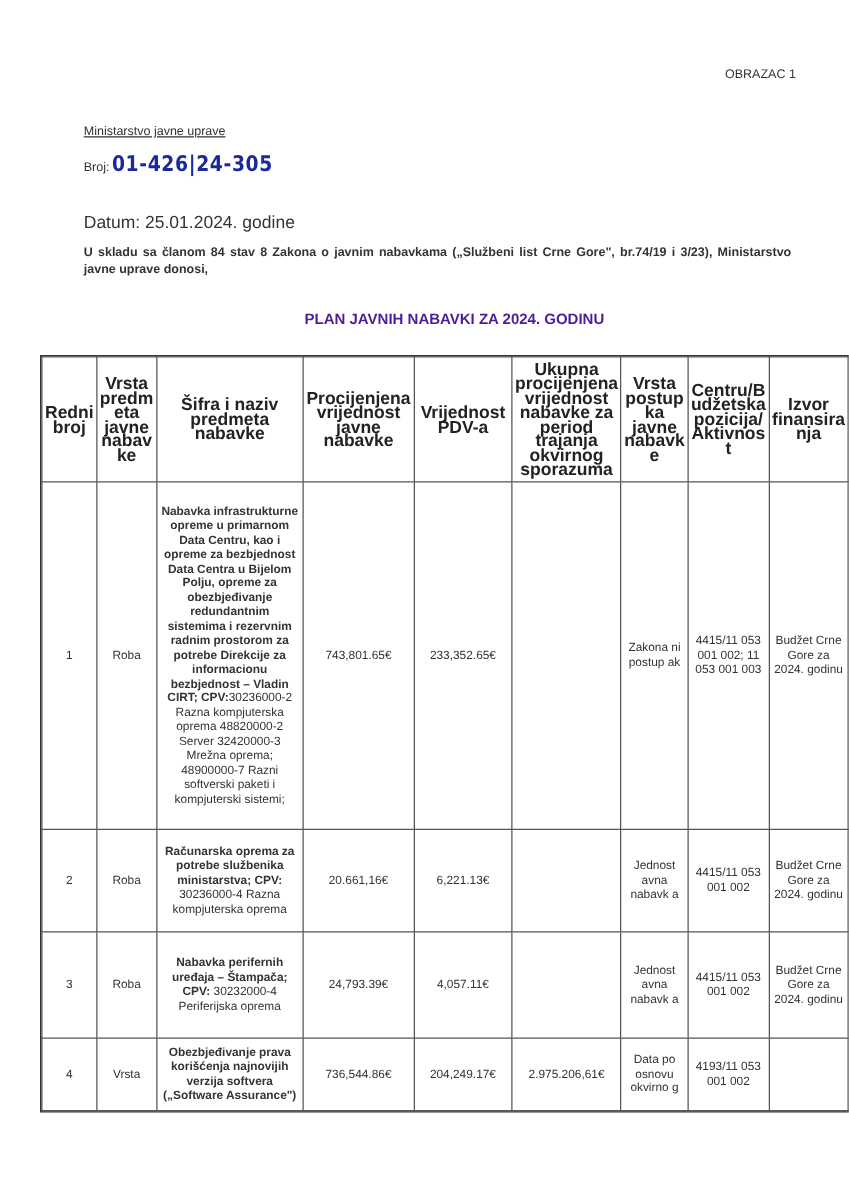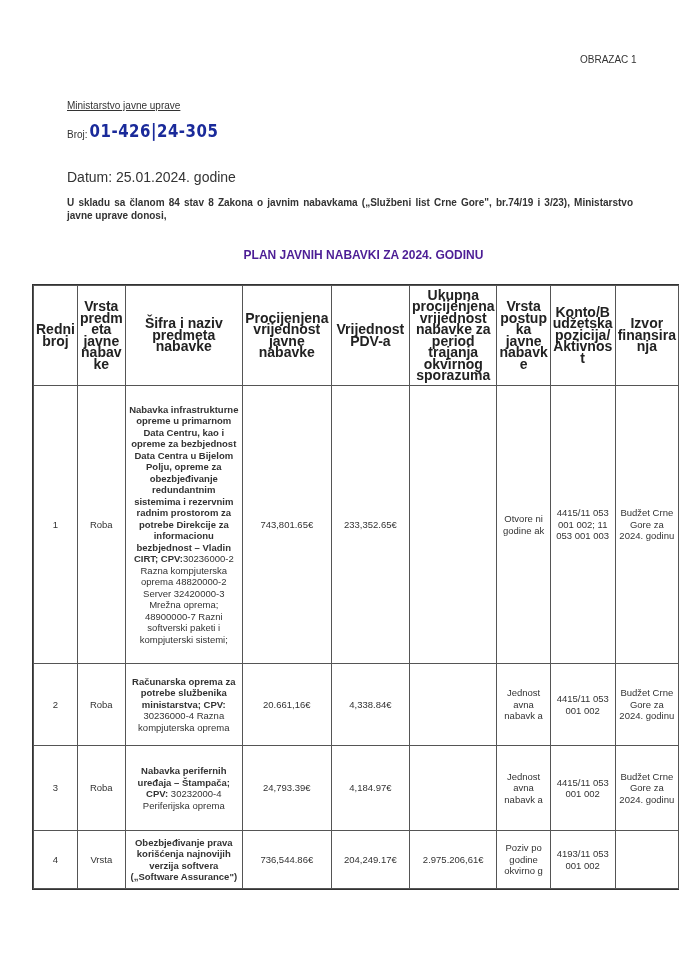--- a/index.html
+++ b/index.html
@@ -54,63 +54,63 @@
   </colgroup>
   <thead>
     <tr style="height:100px">
       <th>Redni broj</th>
       <th>Vrsta predm eta javne nabav ke</th>
       <th>Šifra i  naziv predmeta nabavke</th>
       <th>Procijenjena vrijednost javne nabavke</th>
       <th>Vrijednost PDV-a</th>
       <th>Ukupna procijenjena vrijednost nabavke za period trajanja okvirnog sporazuma</th>
       <th>Vrsta postup ka javne nabavk e</th>
-      <th>Konto/B udžetska pozicija/ Aktivnos t</th>
+      <th>Centru/B udžetska pozicija/ Aktivnos t</th>
       <th>Izvor finansira nja</th>
     </tr>
   </thead>
   <tbody>
     <tr style="height:278px">
       <td>1</td>
       <td>Roba</td>
       <td class="desc"><b>Nabavka infrastrukturne opreme u primarnom Data Centru, kao i opreme za bezbjednost Data Centra u Bijelom Polju, opreme za obezbjeđivanje redundantnim sistemima i rezervnim radnim prostorom za potrebe Direkcije za informacionu bezbjednost – Vladin CIRT; CPV:</b><span>30236000-2 Razna kompjuterska oprema 48820000-2 Server 32420000-3 Mrežna oprema; 48900000-7 Razni softverski paketi i kompjuterski sistemi;</span></td>
       <td>743,801.65€</td>
       <td>233,352.65€</td>
       <td></td>
-      <td>Otvore ni godine ak</td>
+      <td>Zakona ni postup ak</td>
       <td>4415/11 053 001 002; 11 053 001 003</td>
       <td>Budžet Crne Gore za 2024. godinu</td>
     </tr>
     <tr style="height:82px">
       <td>2</td>
       <td>Roba</td>
       <td class="desc"><b>Računarska oprema za potrebe službenika ministarstva; CPV:</b> <span>30236000-4 Razna kompjuterska oprema</span></td>
       <td>20.661,16€</td>
-      <td>4,338.84€</td>
+      <td>6,221.13€</td>
       <td></td>
       <td>Jednost avna nabavk a</td>
       <td>4415/11 053 001 002</td>
       <td>Budžet Crne Gore za 2024. godinu</td>
     </tr>
     <tr style="height:85px">
       <td>3</td>
       <td>Roba</td>
       <td class="desc"><b>Nabavka perifernih uređaja – Štampača; CPV:</b> <span>30232000-4 Periferijska oprema</span></td>
       <td>24,793.39€</td>
-      <td>4,184.97€</td>
+      <td>4,057.11€</td>
       <td></td>
       <td>Jednost avna nabavk a</td>
       <td>4415/11 053 001 002</td>
       <td>Budžet Crne Gore za 2024. godinu</td>
     </tr>
     <tr style="height:58px">
       <td>4</td>
       <td>Vrsta</td>
       <td class="desc"><b>Obezbjeđivanje prava korišćenja najnovijih verzija softvera („Software Assurance")</b><span></span></td>
       <td>736,544.86€</td>
       <td>204,249.17€</td>
       <td>2.975.206,61€</td>
-      <td>Poziv po godine okvirno g</td>
+      <td>Data po osnovu okvirno g</td>
       <td>4193/11 053 001 002</td>
       <td></td>
     </tr>
   </tbody>
 </table>
 
 </body></html>

